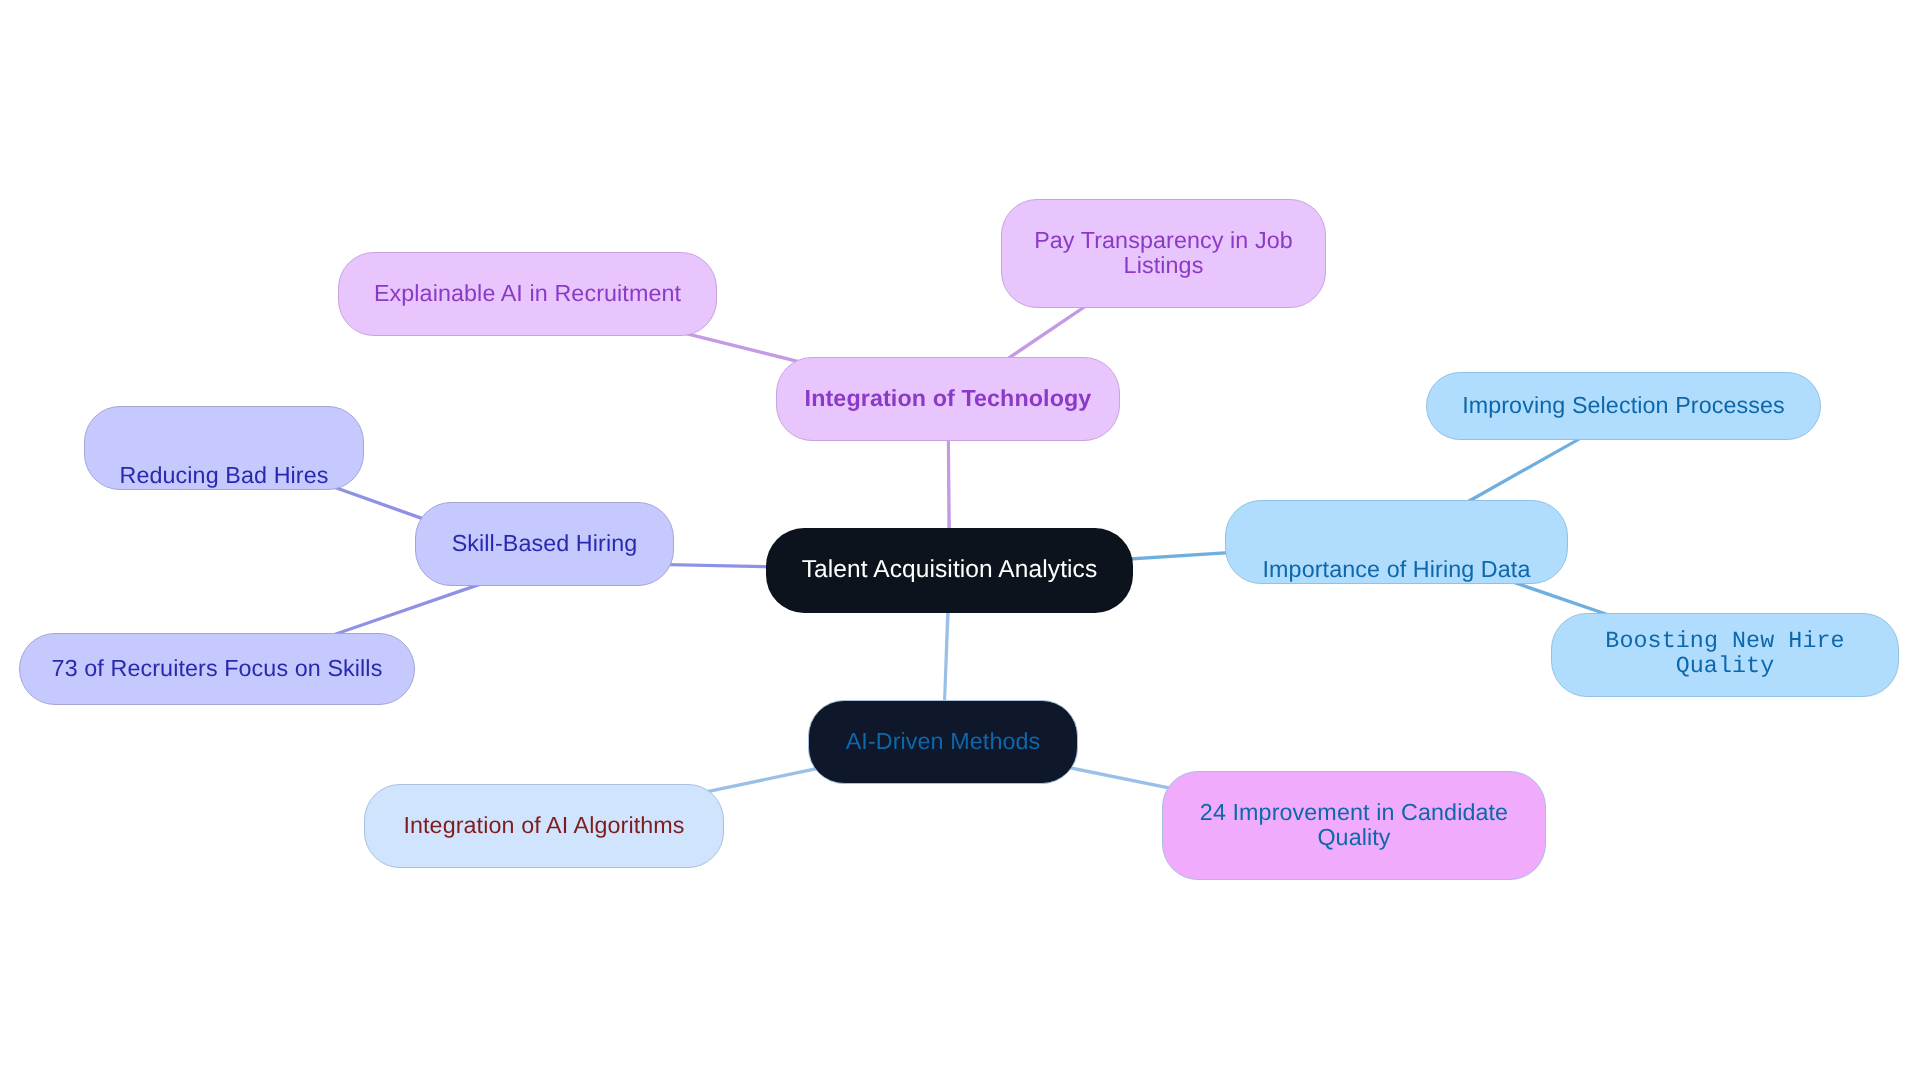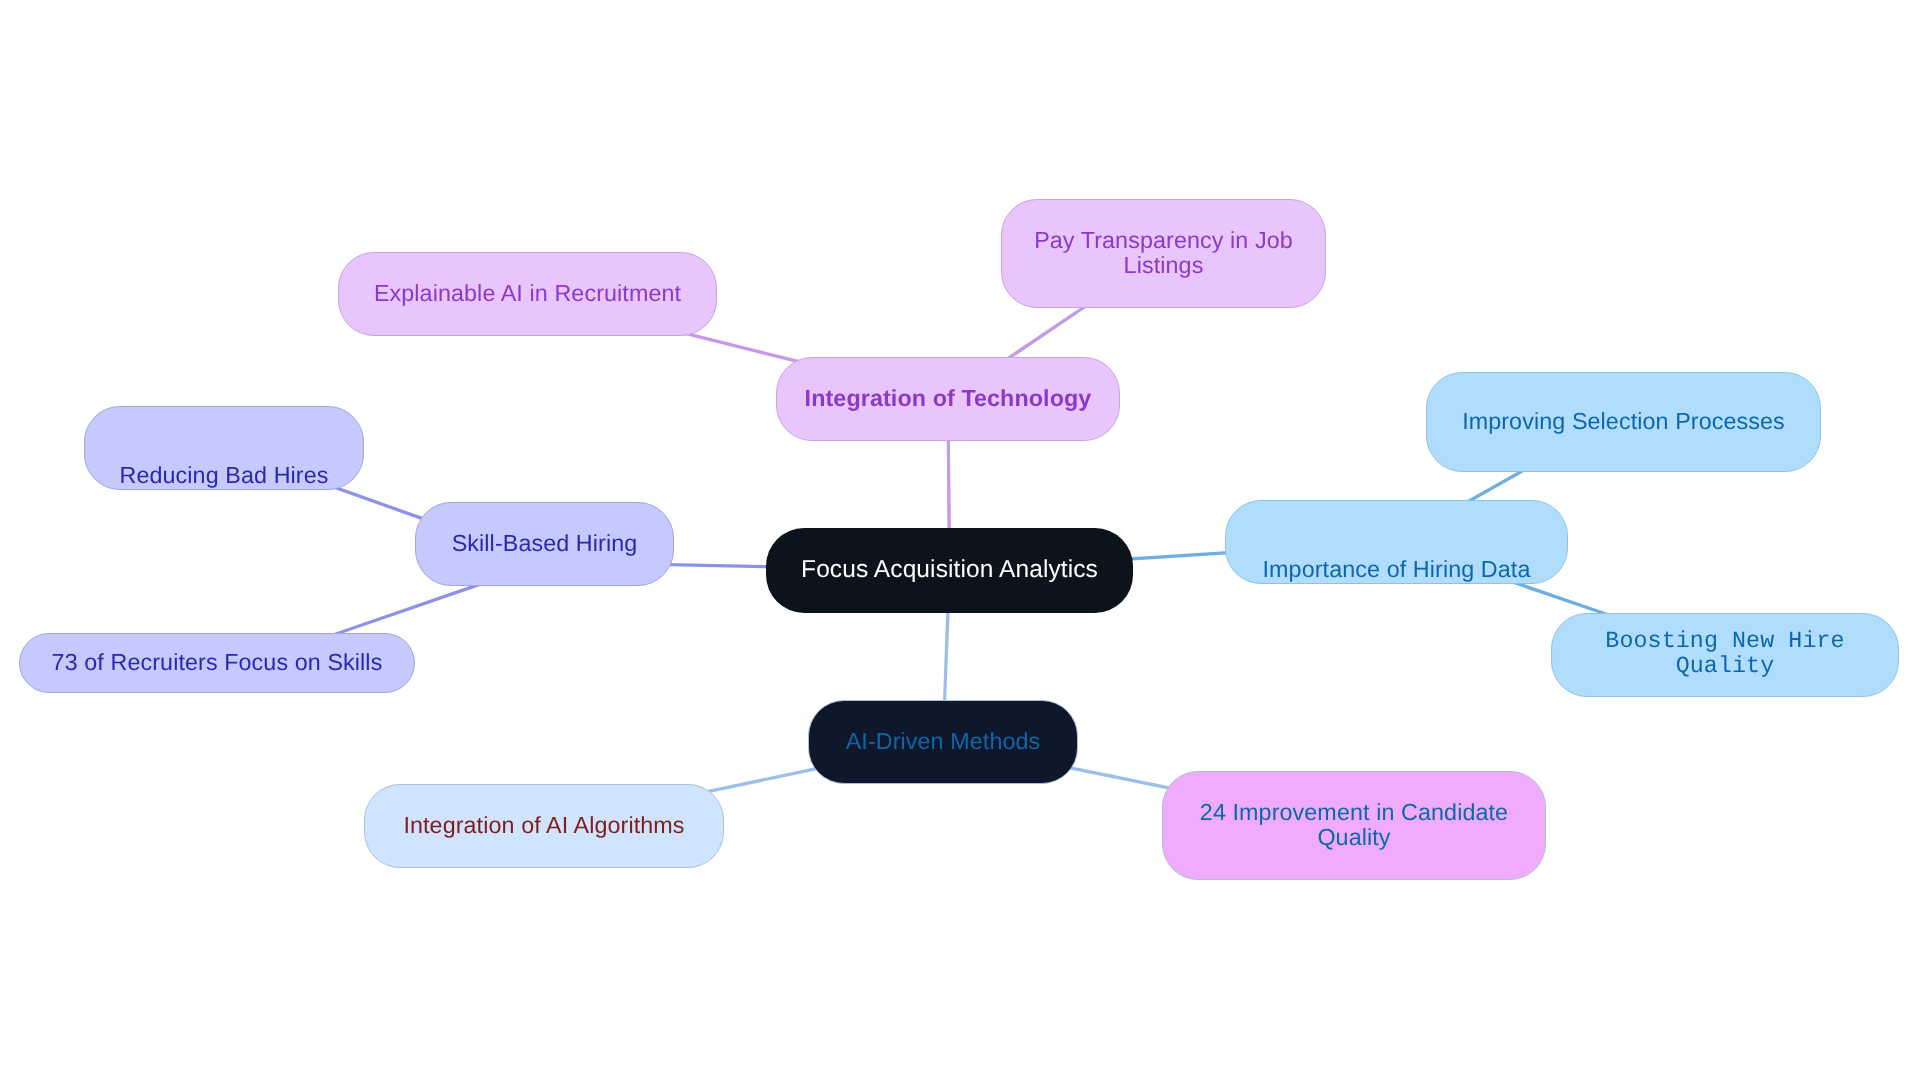--- a/index.html
+++ b/index.html
@@ -32,45 +32,45 @@
     <polygon points="543.8965881117495,560.2511735097163 216.52705554704687,673.6292981562641 217.47294445295313,676.3707018437359 545.1034118882505,563.7488264902837" fill="#8D92E4"></polygon>
     <polygon points="949.61771400131,572.3462511784412 1396.5922623253512,543.4470617344539 1396.4077376746488,540.5529382655461 949.38228599869,568.6537488215588" fill="#6FAFDF"></polygon>
     <polygon points="1397.4086680131115,543.6114659295026 1624.2121992535199,415.26304086366423 1622.7878007464801,412.73695913633577 1395.5913319868885,540.3885340704974" fill="#6FAFDF"></polygon>
     <polygon points="1395.8982303618534,543.7493922666472 1724.5283427160473,656.3711452900749 1725.4716572839527,653.6288547099251 1397.1017696381466,540.2506077333528" fill="#6FAFDF"></polygon>
     <polygon points="947.651327310759,570.4299336881629 941.551040324649,741.9450831609926 944.448959675351,742.0549168390074 951.348672689241,570.5700663118371" fill="#9BC0E8"></polygon>
     <polygon points="942.6188806100578,740.1896828977746 543.7012848024777,824.5811028117693 544.2987151975223,827.4188971882307 943.3811193899422,743.8103171022254" fill="#9BC0E8"></polygon>
     <polygon points="942.6316729479161,743.8129630946887 1353.7113112294478,826.9209710742155 1354.2886887705522,824.0790289257845 943.3683270520839,740.1870369053113" fill="#9BC0E8"></polygon>
   </svg>
 
   <div class="mm-node" id="mm-root" style="left: 766px; top: 528px; width: 367px; height: 85px; background: rgb(12, 19, 28); border-radius: 38px; color: rgb(255, 255, 255); font-size: 24.5px; border-width: 0px; border-color: transparent;">
-    <span class="mm-label">Focus Acquisition Analytics</span>
+    <span class="mm-label">Talent Acquisition Analytics</span>
   </div>
   <div class="mm-node" id="mm-tech" style="left: 776px; top: 357px; width: 344px; height: 84px; background: rgb(232, 197, 253); border-radius: 36px; color: rgb(138, 58, 198); font-size: 23.3px; border-color: rgb(201, 163, 222); font-weight: bold;">
     <span class="mm-label">Integration of Technology</span>
   </div>
   <div class="mm-node" id="mm-pay" style="left: 1001px; top: 199px; width: 325px; height: 109px; background: rgb(232, 197, 253); border-radius: 36px; color: rgb(138, 58, 198); font-size: 23.3px; border-color: rgb(201, 163, 222);">
     <span class="mm-label">Pay Transparency in Job
 Listings</span>
   </div>
   <div class="mm-node" id="mm-xai" style="left: 338px; top: 252px; width: 379px; height: 84px; background: rgb(232, 197, 253); border-radius: 36px; color: rgb(138, 58, 198); font-size: 23.3px; border-color: rgb(201, 163, 222);">
     <span class="mm-label">Explainable AI in Recruitment</span>
   </div>
   <div class="mm-node" id="mm-skill" style="left: 415px; top: 502px; width: 259px; height: 84px; background: rgb(197, 201, 253); border-radius: 36px; color: rgb(41, 41, 176); font-size: 23.3px; border-color: rgb(163, 165, 213);">
     <span class="mm-label">Skill-Based Hiring</span>
   </div>
   <div class="mm-node" id="mm-bad" style="left: 84px; top: 406px; width: 280px; height: 84px; background: rgb(197, 201, 253); border-radius: 36px; color: rgb(41, 41, 176); font-size: 23.3px; border-color: rgb(163, 165, 213); align-items: flex-end;">
     <span class="mm-label">Reducing Bad Hires</span>
   </div>
-  <div class="mm-node" id="mm-r73" style="left: 19px; top: 633px; width: 396px; height: 60px; background: rgb(197, 201, 253); border-radius: 36px; color: rgb(41, 41, 176); font-size: 23.3px; border-color: rgb(163, 165, 213);">
+  <div class="mm-node" id="mm-r73" style="left: 19px; top: 633px; width: 396px; height: 72px; background: rgb(197, 201, 253); border-radius: 36px; color: rgb(41, 41, 176); font-size: 23.3px; border-color: rgb(163, 165, 213);">
     <span class="mm-label">73 of Recruiters Focus on Skills</span>
   </div>
   <div class="mm-node" id="mm-imp" style="left: 1225px; top: 500px; width: 343px; height: 84px; background: rgb(176, 220, 253); border-radius: 36px; color: rgb(13, 104, 171); font-size: 23.3px; border-color: rgb(145, 195, 224); align-items: flex-end;">
     <span class="mm-label">Importance of Hiring Data</span>
   </div>
-  <div class="mm-node" id="mm-sel" style="left: 1426px; top: 372px; width: 395px; height: 100px; background: rgb(176, 220, 253); border-radius: 36px; color: rgb(13, 104, 171); font-size: 23.3px; border-color: rgb(145, 195, 224);">
+  <div class="mm-node" id="mm-sel" style="left: 1426px; top: 372px; width: 395px; height: 68px; background: rgb(176, 220, 253); border-radius: 36px; color: rgb(13, 104, 171); font-size: 23.3px; border-color: rgb(145, 195, 224);">
     <span class="mm-label">Improving Selection Processes</span>
   </div>
   <div class="mm-node" id="mm-boost" style="left: 1551px; top: 613px; width: 348px; height: 84px; background: rgb(176, 220, 253); border-radius: 36px; color: rgb(13, 104, 171); font-size: 23.3px; border-color: rgb(145, 195, 224); font-family: Liberation Mono, monospace;">
     <span class="mm-label">Boosting New Hire Quality</span>
   </div>
   <div class="mm-node" id="mm-ai" style="left: 808px; top: 700px; width: 270px; height: 84px; background: #0f172a; border-radius: 36px; color: rgb(13, 104, 171); font-size: 23.3px; border-color: rgb(167, 192, 222);">
     <span class="mm-label">AI-Driven Methods</span>
   </div>
   <div class="mm-node" id="mm-alg" style="left: 364px; top: 784px; width: 360px; height: 84px; background: rgb(208, 228, 253); border-radius: 36px; color: #7f1d1d; font-size: 23.3px; border-color: rgb(167, 192, 222);">
     <span class="mm-label">Integration of AI Algorithms</span>

